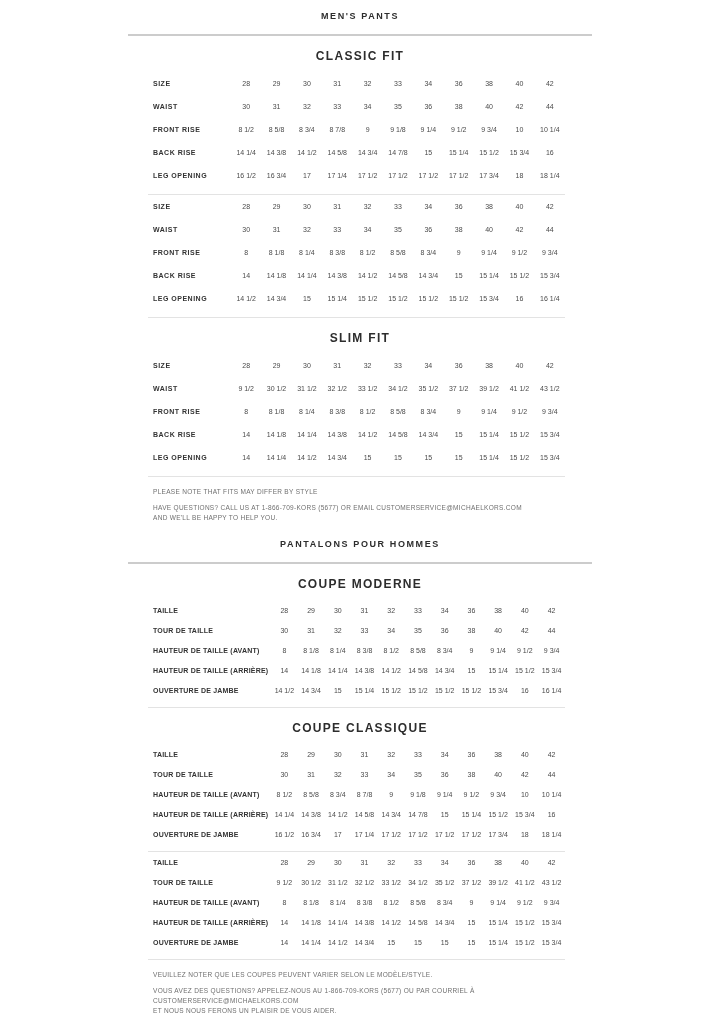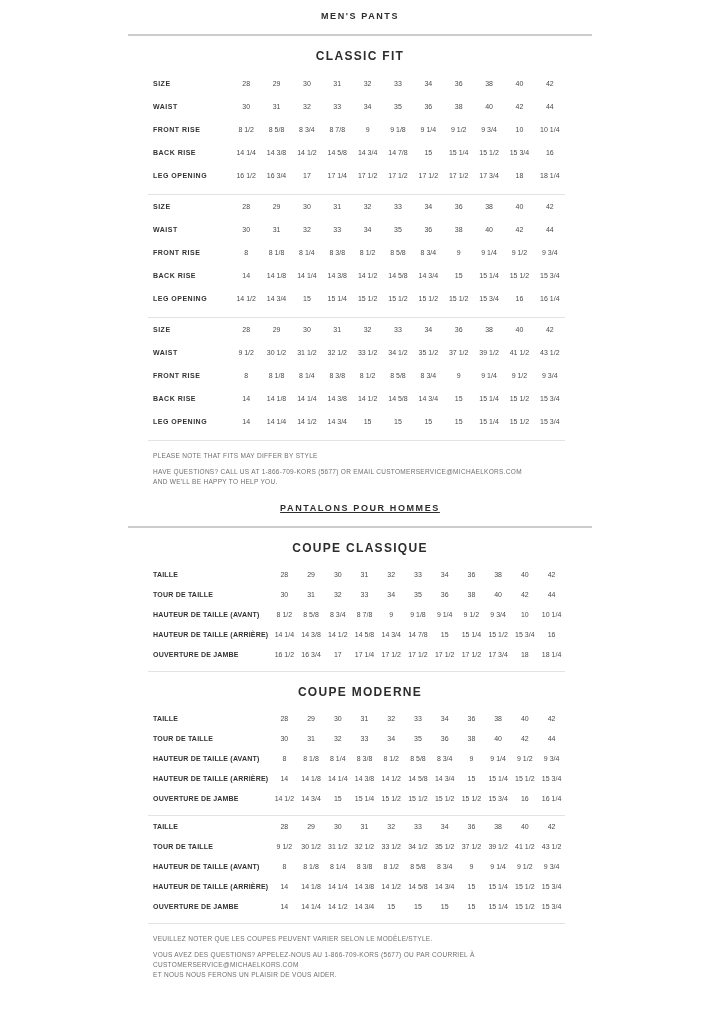--- a/index.html
+++ b/index.html
@@ -49,21 +49,21 @@
   .rule-minor {
     border-top: 1px solid #e3e3e3;
     width: 417px; margin: 7px 0 0 20px; height: 0;
   }
   .notes { margin: 10px 0 4px 25px; }
   .notes p {
     font-size: 6.5px; letter-spacing: 0.3px; line-height: 1.55;
     color: #6f6f6f; margin: 0 0 6px 0;
     width: 450px; white-space: pre-line;
   }
-  .title-fr { margin-top: 16px; text-decoration: underline; }
+  .title-fr { margin-top: 16px; }
 </style>
 </head>
 <body>
 
 <div class="page">
 
   <div class="page-title">MEN'S PANTS</div>
   <div class="rule-major"></div>
 
   <div id="sections-en">
@@ -212,20 +212,21 @@
             <div class="cell value">15 1/2</div>
             <div class="cell value">15 1/2</div>
             <div class="cell value">15 3/4</div>
             <div class="cell value">16</div>
             <div class="cell value">16 1/4</div>
           </div>
         </div>
         <div class="rule-minor"></div>
       </div>
       <div class="fit-section en">
+        <div class="section-title">SLIM FIT</div>
         <div class="size-table">
           <div class="trow">
             <div class="cell label">SIZE</div>
             <div class="cell value">28</div>
             <div class="cell value">29</div>
             <div class="cell value">30</div>
             <div class="cell value">31</div>
             <div class="cell value">32</div>
             <div class="cell value">33</div>
             <div class="cell value">34</div>
@@ -299,96 +300,20 @@
     <p>PLEASE NOTE THAT FITS MAY DIFFER BY STYLE</p>
     <p>HAVE QUESTIONS? CALL US AT 1-866-709-KORS (5677) OR EMAIL CUSTOMERSERVICE@MICHAELKORS.COM
 AND WE'LL BE HAPPY TO HELP YOU.</p>
   </div>
 
   <div class="page-title title-fr">PANTALONS POUR HOMMES</div>
   <div class="rule-major"></div>
 
   <div id="sections-fr">
       <div class="fit-section fr">
-        <div class="section-title">COUPE CLASSIQUE</div>
-        <div class="size-table">
-          <div class="trow">
-            <div class="cell label">TAILLE</div>
-            <div class="cell value">28</div>
-            <div class="cell value">29</div>
-            <div class="cell value">30</div>
-            <div class="cell value">31</div>
-            <div class="cell value">32</div>
-            <div class="cell value">33</div>
-            <div class="cell value">34</div>
-            <div class="cell value">36</div>
-            <div class="cell value">38</div>
-            <div class="cell value">40</div>
-            <div class="cell value">42</div>
-          </div>
-          <div class="trow">
-            <div class="cell label">TOUR DE TAILLE</div>
-            <div class="cell value">30</div>
-            <div class="cell value">31</div>
-            <div class="cell value">32</div>
-            <div class="cell value">33</div>
-            <div class="cell value">34</div>
-            <div class="cell value">35</div>
-            <div class="cell value">36</div>
-            <div class="cell value">38</div>
-            <div class="cell value">40</div>
-            <div class="cell value">42</div>
-            <div class="cell value">44</div>
-          </div>
-          <div class="trow">
-            <div class="cell label">HAUTEUR DE TAILLE (AVANT)</div>
-            <div class="cell value">8 1/2</div>
-            <div class="cell value">8 5/8</div>
-            <div class="cell value">8 3/4</div>
-            <div class="cell value">8 7/8</div>
-            <div class="cell value">9</div>
-            <div class="cell value">9 1/8</div>
-            <div class="cell value">9 1/4</div>
-            <div class="cell value">9 1/2</div>
-            <div class="cell value">9 3/4</div>
-            <div class="cell value">10</div>
-            <div class="cell value">10 1/4</div>
-          </div>
-          <div class="trow">
-            <div class="cell label">HAUTEUR DE TAILLE (ARRIÈRE)</div>
-            <div class="cell value">14 1/4</div>
-            <div class="cell value">14 3/8</div>
-            <div class="cell value">14 1/2</div>
-            <div class="cell value">14 5/8</div>
-            <div class="cell value">14 3/4</div>
-            <div class="cell value">14 7/8</div>
-            <div class="cell value">15</div>
-            <div class="cell value">15 1/4</div>
-            <div class="cell value">15 1/2</div>
-            <div class="cell value">15 3/4</div>
-            <div class="cell value">16</div>
-          </div>
-          <div class="trow">
-            <div class="cell label">OUVERTURE DE JAMBE</div>
-            <div class="cell value">16 1/2</div>
-            <div class="cell value">16 3/4</div>
-            <div class="cell value">17</div>
-            <div class="cell value">17 1/4</div>
-            <div class="cell value">17 1/2</div>
-            <div class="cell value">17 1/2</div>
-            <div class="cell value">17 1/2</div>
-            <div class="cell value">17 1/2</div>
-            <div class="cell value">17 3/4</div>
-            <div class="cell value">18</div>
-            <div class="cell value">18 1/4</div>
-          </div>
-        </div>
-        <div class="rule-minor"></div>
-      </div>
-      <div class="fit-section fr">
         <div class="section-title">COUPE MODERNE</div>
         <div class="size-table">
           <div class="trow">
             <div class="cell label">TAILLE</div>
             <div class="cell value">28</div>
             <div class="cell value">29</div>
             <div class="cell value">30</div>
             <div class="cell value">31</div>
             <div class="cell value">32</div>
             <div class="cell value">33</div>
@@ -451,20 +376,96 @@
             <div class="cell value">15 1/2</div>
             <div class="cell value">15 1/2</div>
             <div class="cell value">15 3/4</div>
             <div class="cell value">16</div>
             <div class="cell value">16 1/4</div>
           </div>
         </div>
         <div class="rule-minor"></div>
       </div>
       <div class="fit-section fr">
+        <div class="section-title">COUPE CLASSIQUE</div>
+        <div class="size-table">
+          <div class="trow">
+            <div class="cell label">TAILLE</div>
+            <div class="cell value">28</div>
+            <div class="cell value">29</div>
+            <div class="cell value">30</div>
+            <div class="cell value">31</div>
+            <div class="cell value">32</div>
+            <div class="cell value">33</div>
+            <div class="cell value">34</div>
+            <div class="cell value">36</div>
+            <div class="cell value">38</div>
+            <div class="cell value">40</div>
+            <div class="cell value">42</div>
+          </div>
+          <div class="trow">
+            <div class="cell label">TOUR DE TAILLE</div>
+            <div class="cell value">30</div>
+            <div class="cell value">31</div>
+            <div class="cell value">32</div>
+            <div class="cell value">33</div>
+            <div class="cell value">34</div>
+            <div class="cell value">35</div>
+            <div class="cell value">36</div>
+            <div class="cell value">38</div>
+            <div class="cell value">40</div>
+            <div class="cell value">42</div>
+            <div class="cell value">44</div>
+          </div>
+          <div class="trow">
+            <div class="cell label">HAUTEUR DE TAILLE (AVANT)</div>
+            <div class="cell value">8 1/2</div>
+            <div class="cell value">8 5/8</div>
+            <div class="cell value">8 3/4</div>
+            <div class="cell value">8 7/8</div>
+            <div class="cell value">9</div>
+            <div class="cell value">9 1/8</div>
+            <div class="cell value">9 1/4</div>
+            <div class="cell value">9 1/2</div>
+            <div class="cell value">9 3/4</div>
+            <div class="cell value">10</div>
+            <div class="cell value">10 1/4</div>
+          </div>
+          <div class="trow">
+            <div class="cell label">HAUTEUR DE TAILLE (ARRIÈRE)</div>
+            <div class="cell value">14 1/4</div>
+            <div class="cell value">14 3/8</div>
+            <div class="cell value">14 1/2</div>
+            <div class="cell value">14 5/8</div>
+            <div class="cell value">14 3/4</div>
+            <div class="cell value">14 7/8</div>
+            <div class="cell value">15</div>
+            <div class="cell value">15 1/4</div>
+            <div class="cell value">15 1/2</div>
+            <div class="cell value">15 3/4</div>
+            <div class="cell value">16</div>
+          </div>
+          <div class="trow">
+            <div class="cell label">OUVERTURE DE JAMBE</div>
+            <div class="cell value">16 1/2</div>
+            <div class="cell value">16 3/4</div>
+            <div class="cell value">17</div>
+            <div class="cell value">17 1/4</div>
+            <div class="cell value">17 1/2</div>
+            <div class="cell value">17 1/2</div>
+            <div class="cell value">17 1/2</div>
+            <div class="cell value">17 1/2</div>
+            <div class="cell value">17 3/4</div>
+            <div class="cell value">18</div>
+            <div class="cell value">18 1/4</div>
+          </div>
+        </div>
+        <div class="rule-minor"></div>
+      </div>
+      <div class="fit-section fr">
         <div class="size-table">
           <div class="trow">
             <div class="cell label">TAILLE</div>
             <div class="cell value">28</div>
             <div class="cell value">29</div>
             <div class="cell value">30</div>
             <div class="cell value">31</div>
             <div class="cell value">32</div>
             <div class="cell value">33</div>
             <div class="cell value">34</div>

